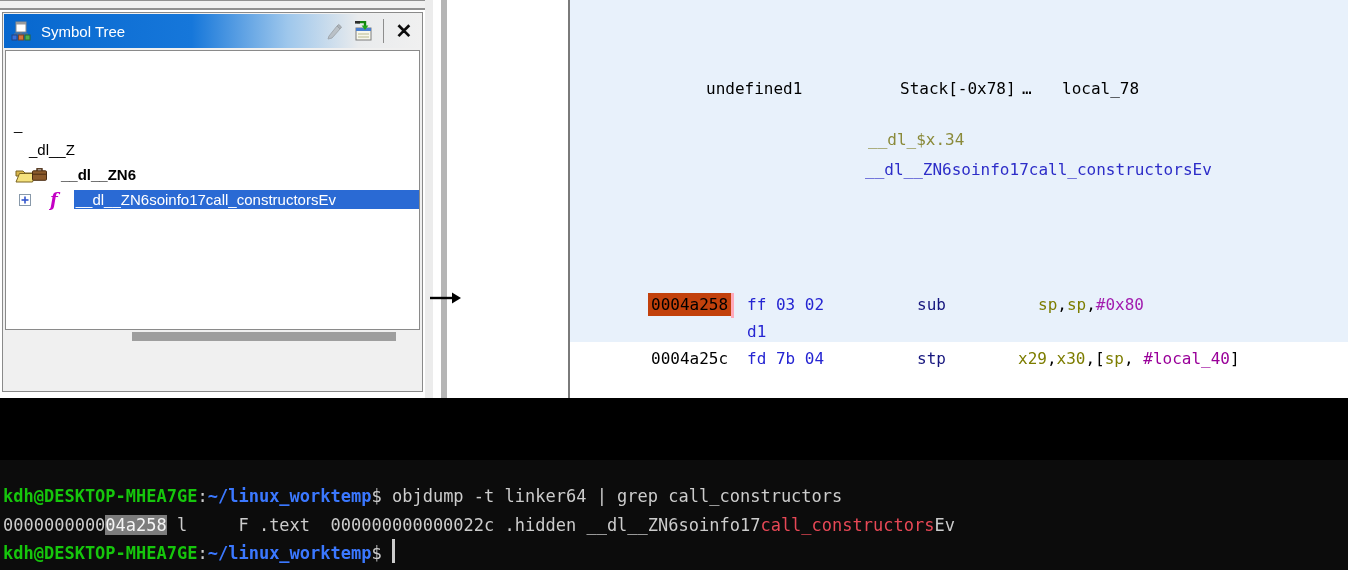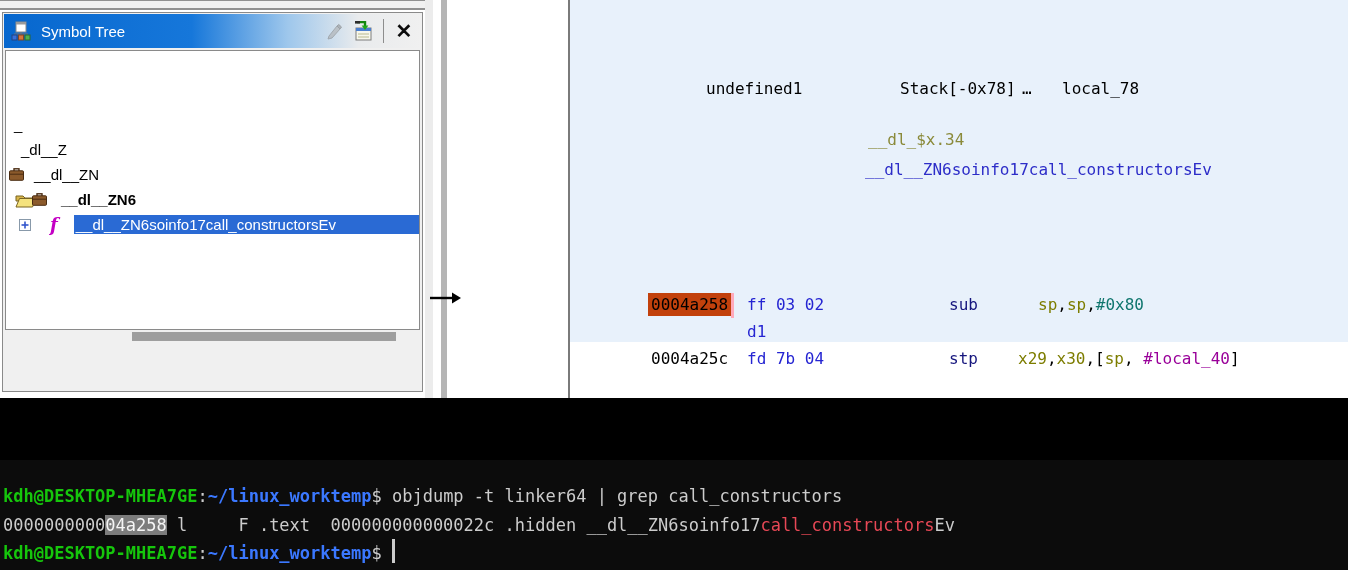--- a/index.html
+++ b/index.html
@@ -50,23 +50,23 @@
   .gap-line{position:absolute;left:441px;top:0;width:6px;height:398px;background:#b5b5b5;}
   .flow-arrow{position:absolute;left:430px;top:290px;}
 
   
   .listing{position:absolute;left:568px;top:0;width:780px;height:398px;background:#ffffff;
     border-left:2px solid #7a7a7a;font-family:"DejaVu Sans Mono",monospace;font-size:16px;box-sizing:border-box;}
   .hl-block{position:absolute;left:0;top:0;right:0;height:342px;background:#e8f1fb;}
   .abs{position:absolute;white-space:pre;line-height:20px;}
   .lc-plain{color:#000000;}
   .lc-bytes{color:#2525d2;}
-  .lc-mnem{color:#16167e;margin-left:32px;}
+  .lc-mnem{color:#16167e;}
   .lc-reg{color:#7d7d00;}
-  .lc-scalar{color:#0f766e;}
+  .lc-scalar{color:#a21caf;}
   .lc-var{color:#990099;}
   .lc-label-olive{color:#8a8a3a;}
   .lc-label-blue{color:#2d2dc8;}
   .addr-box{position:absolute;background:#c2410c;color:#000;padding:2px 3px;white-space:pre;}
   .pink-caret{position:absolute;width:3px;height:25px;background:#ffaabb;}
 
   
   .terminal{position:absolute;left:0;top:398px;width:1348px;height:172px;background:#0c0c0c;}
   .term-black{position:absolute;top:0;left:0;right:0;height:62px;background:#000000;}
   .term-lines{position:absolute;left:3px;top:84px;font-family:"DejaVu Sans Mono",monospace;
@@ -119,32 +119,22 @@
         </span>
         <span class="tb-sep"></span>
         <span class="tb-close">✕</span>
       </span>
     </div>
 
     <div class="st-tree" id="tree">
         <div class="tree-row" style="padding-left: 6px;">
           <span class="tree-label">_</span>
         </div>
-        <div class="tree-row" style="padding-left: 13px;">
+        <div class="tree-row" style="padding-left: 21px;">
           <span class="tree-label">_dl__Z</span>
-        </div>
-        <div class="tree-row" style="padding-left: 3px;">
-          <span class="icon-gap">
-            <svg width="15" height="13" viewBox="0 0 15 13">
-              <rect x="5" y="0.8" width="5" height="3" fill="none" stroke="#4a2c12" stroke-width="1.4"></rect>
-              <rect x="0.5" y="2.8" width="14" height="9.5" rx="1" fill="#8b5a2b" stroke="#4a2c12"></rect>
-              <line x1="0.5" y1="6.2" x2="14.5" y2="6.2" stroke="#4a2c12"></line>
-            </svg>
-          </span>
-          <span class="tree-label">__dl__ZN</span>
         </div>
         <div class="tree-row" style="padding-left: 9px; font-weight: bold;">
           <span class="combo">
             <svg width="22" height="16" viewBox="0 0 22 16">
               <path d="M1 4 h7 l2 2 h9 v3 h-18 z" fill="#d8b64c" stroke="#7a6420"></path>
               <path d="M1 15 L4.5 6.5 H21 L17.5 15 Z" fill="#f5e27d" stroke="#7a6420"></path>
             </svg>
             <svg width="15" height="13" viewBox="0 0 15 13">
               <rect x="5" y="0.8" width="5" height="3" fill="none" stroke="#4a2c12" stroke-width="1.4"></rect>
               <rect x="0.5" y="2.8" width="14" height="9.5" rx="1" fill="#8b5a2b" stroke="#4a2c12"></rect>

